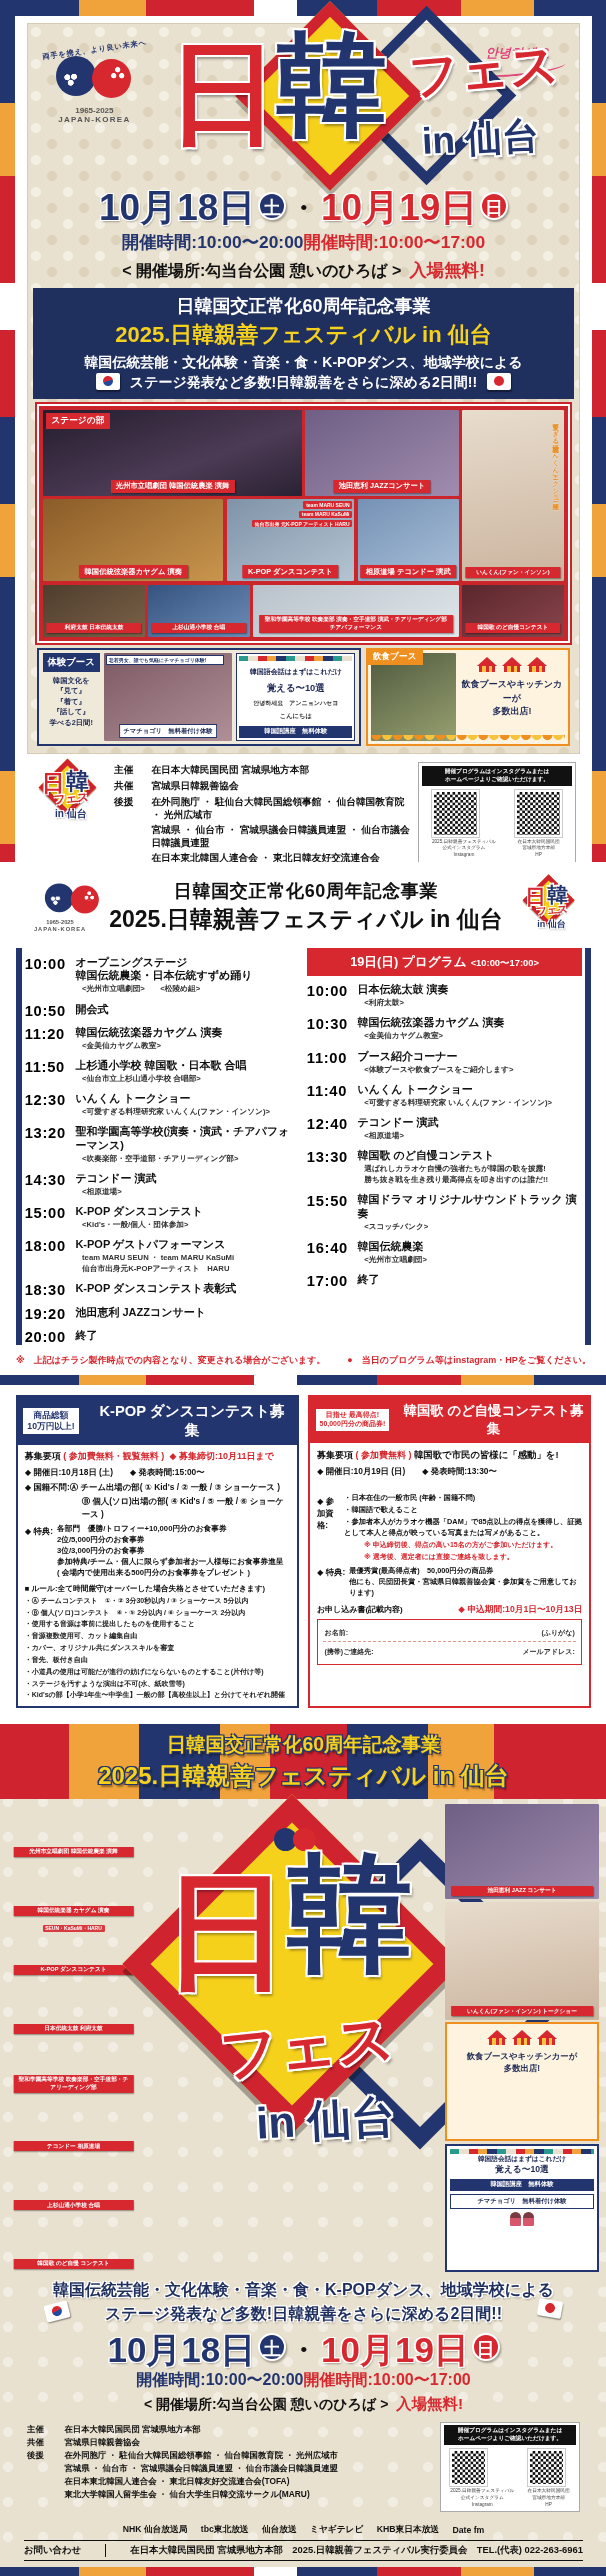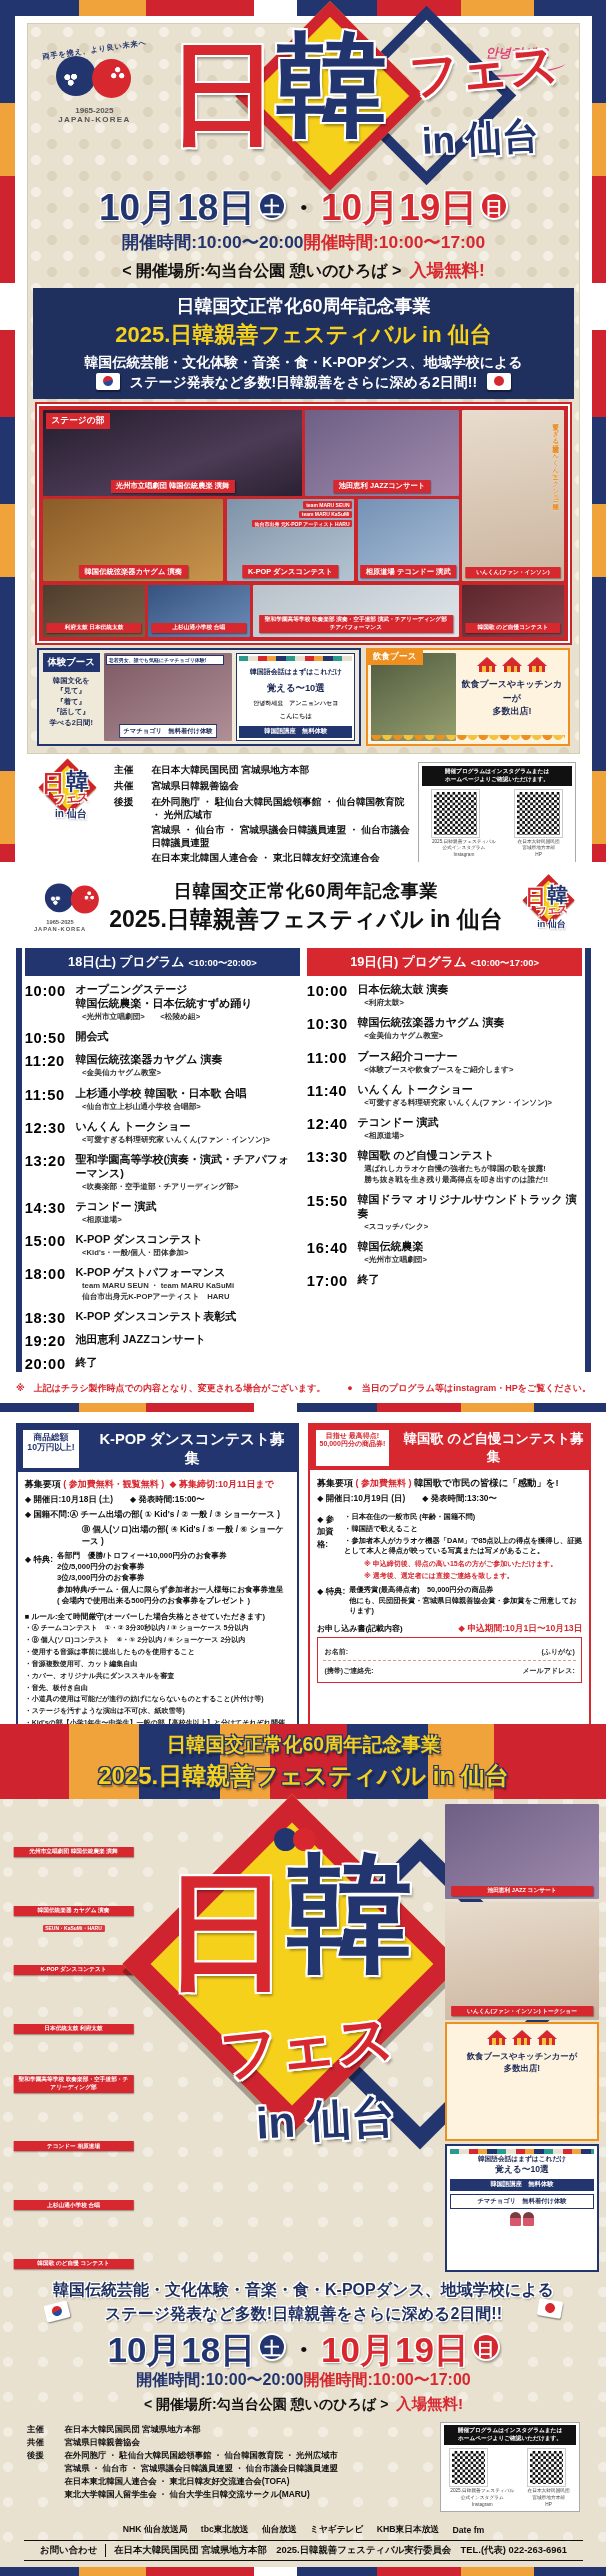--- a/index.html
+++ b/index.html
@@ -109,21 +109,21 @@
   .cr-row{display:flex;gap:9.4px;font-size:9.7px;font-weight:bold;margin-bottom:2.7px}
   .cr-label{width:28px;flex:none;color:#111}
   .cr-support div{margin-bottom:2px}
   .cr-qr{width:158px;flex:none;border:0.7px solid #aaa;background:#fff;padding:3.3px;text-align:center}
   .qr-note{background:#111;color:#fff;font-size:5.7px;font-weight:bold;padding:2px 1.3px;line-height:1.4}
   .qr-pair{display:flex;justify-content:space-around;margin-top:4px}
   .qr{width:47px;height:47px;background:conic-gradient(#111 25%,#fff 0 50%,#111 0 75%,#fff 0);background-size:5.3px 5.3px;outline:0.7px solid #ccc;border:2.7px solid #fff}
   .qr-cap{font-size:4.7px;color:#444;margin-top:2px;line-height:1.4}
   .media{display:flex;justify-content:center;align-items:center;gap:13.4px;margin:5.3px 31px 0;font-weight:900;font-size:10px;color:#111}
   .media span{white-space:nowrap}
-  .contact{border-top:1.3px solid #111;border-bottom:1.3px solid #111;margin:5.3px 27px 0;padding:4px 0;display:flex;justify-content:center;align-items:center;gap:8px;font-weight:900;font-size:10.7px}
+  .contact{border-top:1.3px solid #111;border-bottom:1.3px solid #111;margin:5.3px 27px 0;padding:4px 0;display:flex;justify-content:space-between;align-items:center;gap:16px;font-weight:900;font-size:10.7px}
   .contact .sep{border-left:1.3px solid #111;height:13.4px}
   
   .p2{height:862px;background:#fff;padding:10.7px 16px 0;position:relative;overflow:hidden}
   .p2-head{display:flex;align-items:center;justify-content:center;gap:9.4px}
   .p2-titles{text-align:center}
   .p2-t1{font-size:18px;font-weight:900;letter-spacing:0.7px}
   .p2-t2{font-size:23px;font-weight:900;margin-top:1.3px}
   .logo60.mini{width:80px;transform:scale(.72);transform-origin:center}
   .feslogo.mini{transform:scale(.9)}
   .prog-wrap{border-left:6.7px solid #23356e;border-right:6.7px solid #23356e;margin-top:6.7px;padding:0 2.7px;display:flex;gap:6.7px}
@@ -134,41 +134,41 @@
   .prog-row{display:flex;gap:6.7px;margin-top:7.3px}
   .prog-time{width:44px;flex:none;font-size:14.7px;font-weight:bold;color:#000000;letter-spacing:0.7px}
   .prog-title{font-size:11px;font-weight:bold;color:#111;line-height:1.25}
   .prog-sub{font-size:7.7px;color:#333;font-weight:bold;margin:1.3px 0 0 6.7px;line-height:1.4}
   .prog-note{display:flex;justify-content:space-between;gap:17.4px;margin-top:9.4px;font-size:9px;font-weight:bold;color:#d7282f}
   .p2 .stripe-mid{height:9.4px;margin:8px -16px 0}
   .contests{display:flex;gap:9.4px;margin-top:10.7px}
   .cbox{flex:1;background:#fff}
   .kbox{border:2.7px solid #23356e}
   .rbox{border:2.7px solid #d7282f}
-  .cbox-head{display:flex;gap:14px;padding:4.7px 5.3px}
+  .cbox-head{display:flex;align-items:center;gap:14px;padding:4.7px 5.3px}
   .kbox .cbox-head{background:#23356e}
   .rbox .cbox-head{background:#d7282f}
   .cbadge{background:#fff;font-weight:900;text-align:center;padding:2px 4px;line-height:1.25;flex:none}
   .kbox .cbadge{color:#23356e;font-size:8.7px}
   .rbox .cbadge{color:#d7282f;font-size:7px}
   .ctitle{color:#fff;font-weight:900;flex:1;text-align:center}
   .kbox .ctitle{font-size:14.7px}
   .rbox .ctitle{font-size:13.4px}
   .cbody{padding:5.3px 6.7px;font-size:7.7px;line-height:1.45}
   .req-line{font-size:9px;font-weight:900;margin-bottom:2.7px}
   .req-free{color:#d7282f}
   .deadline{color:#d7282f;margin-left:5.3px}
   .bold-line{font-size:8.4px;font-weight:900;margin-top:2.7px}
   .indent{margin-left:57px}
   .prize-block{display:flex;gap:4px;margin-top:2.7px}
   .prize-list div{font-weight:bold;font-size:7.7px}
   .rule-head{font-weight:900;font-size:7.7px;margin-top:4.7px}
   .rules div{font-size:7px;font-weight:bold;margin-top:1.7px;color:#222}
   .slogan{font-size:9.4px;font-weight:900}
-  .qual-block{display:flex;gap:2.7px;margin-top:6px}
+  .qual-block{display:flex;gap:2.7px;margin-top:15px}
   .quals div{font-size:7.3px;font-weight:bold;margin-top:1.3px}
   .red-note div{color:#d7282f;font-size:7px;font-weight:900;margin-top:2px;margin-left:47px}
   .pair-line{display:flex;gap:4px;margin-top:4px}
   .pair-label{font-size:8.4px;font-weight:900;flex:none}
   .pair-text{font-size:7.3px;font-weight:bold}
   .form-head{display:flex;justify-content:space-between;align-items:baseline;margin-top:5.3px}
   .form-title{font-size:8px;font-weight:bold}
   .form-period{color:#d7282f;font-size:8.7px;font-weight:900}
   .form-box{border:1.3px solid #d7282f;margin-top:2.7px;padding:4px 5.3px}
   .f-row{display:flex;justify-content:space-between;border-bottom:1px dashed #d98;padding:4.7px 1.3px 2.7px;font-size:7px;font-weight:bold;color:#333}
@@ -417,21 +417,20 @@
     <div class="feslogo mini">
       <div class="fl-dia"></div>
       <span class="fl-n outline-w2">日</span>
       <span class="fl-k outline-w2">韓</span>
       <span class="fl-f outline-w2">フェス</span>
       <span class="fl-i outline-w2">in 仙台</span>
     </div>
   </div>
   <div class="prog-wrap">
     <div class="prog-col">
-      <div class="prog-head ph-navy"><span>18日(土) プログラム</span><span class="hours">&lt;10:00〜20:00&gt;</span></div>
       <div>
 
           <div class="prog-row">
             <div class="prog-time">10:00</div>
             <div>
               <div class="prog-title pre">オープニングステージ
 韓国伝統農楽・日本伝統すずめ踊り</div>
               <div class="prog-sub pre">&lt;光州市立唱劇団&gt;　　&lt;松陵め組&gt;</div>
             </div>
           </div>

